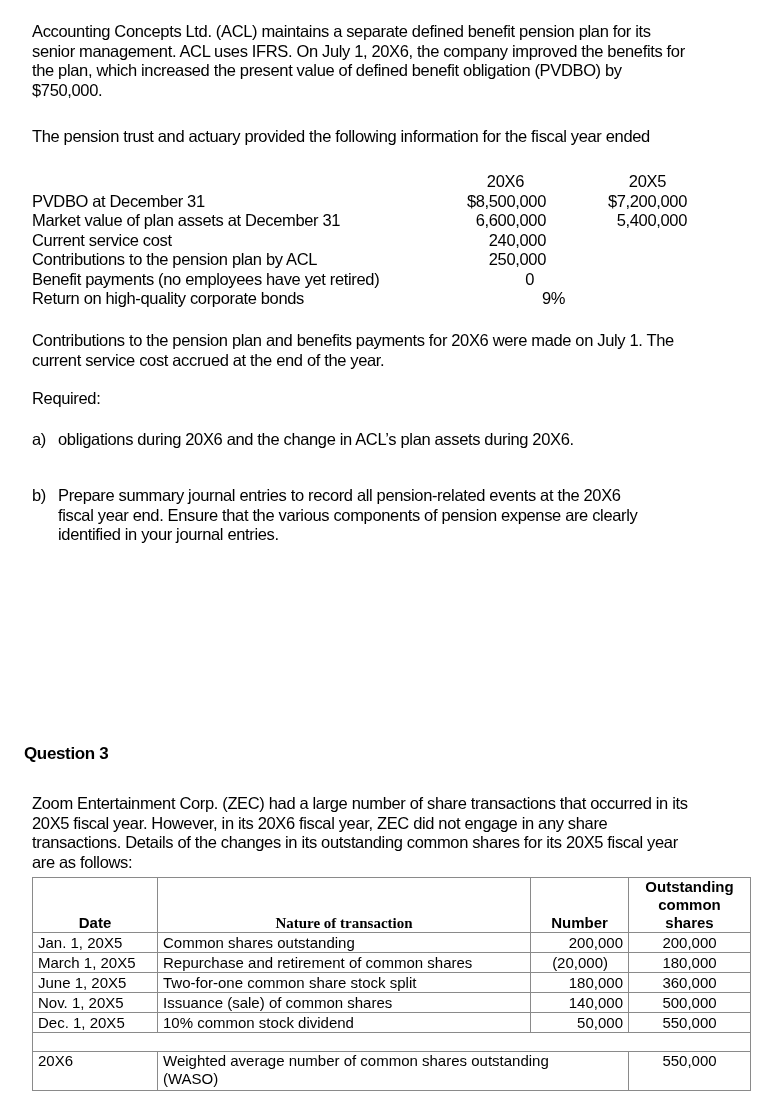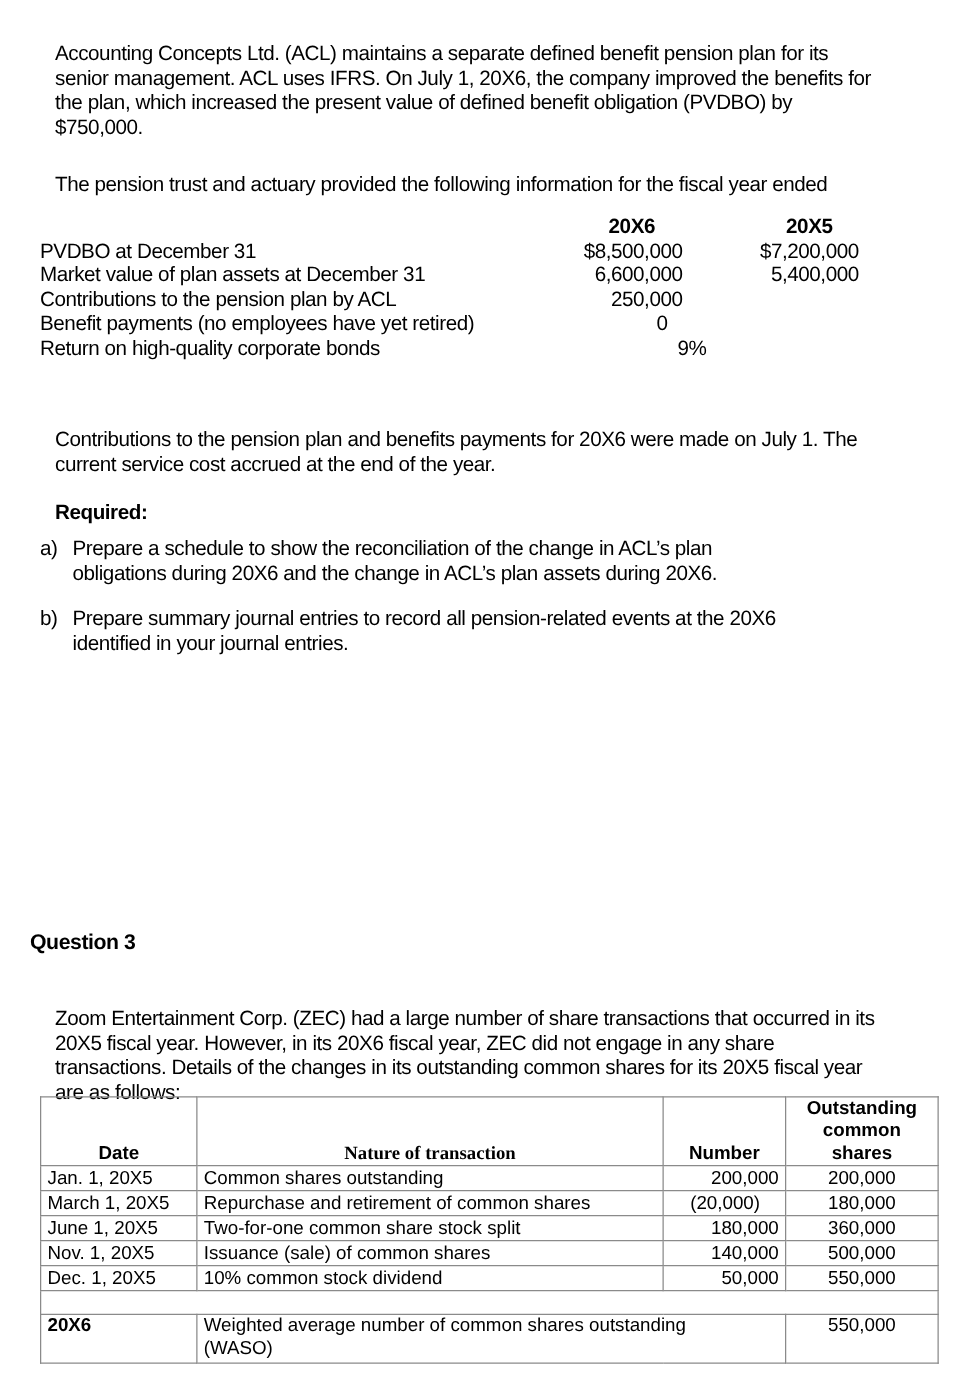--- a/index.html
+++ b/index.html
@@ -1,21 +1,21 @@
 <!DOCTYPE html>
 <html><head>
 <meta charset="utf-8">
 <style>
   html, body { margin: 0; padding: 0; background: #ffffff; }
   body { width: 778px; height: 1118px; position: relative; overflow: hidden;
          font-family: "Liberation Sans", sans-serif; color: #000; }
   .narrow { font-family: "Liberation Sans", sans-serif; font-size: 16.5px; line-height: 19.5px;
             letter-spacing: -0.35px; transform-origin: left top; }
-  .para { position: absolute; left: 32px; width: 720px; margin: 12px; }
-  .bold { font-weight: bold; }
+  .para { position: absolute; left: 32px; width: 720px; margin: 0; }
+  .bold { font-weight: normal; }
   .info { position: absolute; left: 32px; top: 172px; width: 700px; }
   .info-row { position: relative; height: 19.5px; }
   .info-row .lbl { position: absolute; left: 0; }
   .info-row .c1 { position: absolute; right: 186px; text-align: right; }
   .info-row .c2 { position: absolute; right: 45px; text-align: right; }
   .info-row .pct { position: absolute; left: 510px; }
   .req-item { position: absolute; left: 32px; width: 700px; }
   .req-item .mk { position: absolute; left: 0; top: 0; }
   .req-item .tx { position: absolute; left: 26px; top: 0; width: 660px; }
   .q3 { position: absolute; left: 24px; top: 744px; font-weight: bold; font-size: 17px; text-align: right; }
@@ -57,20 +57,24 @@
     <span class="lbl">PVDBO at December 31</span>
     <span class="c1">$8,500,000</span>
     <span class="c2">$7,200,000</span>
   </div>
   <div class="info-row">
     <span class="lbl">Market value of plan assets at December 31</span>
     <span class="c1">6,600,000</span>
     <span class="c2">5,400,000</span>
   </div>
   <div class="info-row">
+    <span class="lbl">Current service cost</span>
+    <span class="c1">240,000</span>
+  </div>
+  <div class="info-row">
     <span class="lbl">Contributions to the pension plan by ACL</span>
     <span class="c1">250,000</span>
   </div>
   <div class="info-row">
     <span class="lbl">Benefit payments (no employees have yet retired)</span>
     <span class="c1" style="right:198px;">0</span>
   </div>
   <div class="info-row">
     <span class="lbl">Return on high-quality corporate bonds</span>
     <span class="pct">9%</span>
@@ -80,29 +84,29 @@
 <div class="para narrow" style="top:331px;">
   <div>Contributions to the pension plan and benefits payments for 20X6 were made on July 1. The</div>
   <div>current service cost accrued at the end of the year.</div>
 </div>
 
 <div class="para narrow bold" style="top:389px;">Required:</div>
 
 <div class="req-item narrow" style="top:430px;">
   <span class="mk">a)</span>
   <div class="tx">
-    <div>Prepare a schedule to show the reconciliation of the change in ACL’s plan</div>
     <div>obligations during 20X6 and the change in ACL’s plan assets during 20X6.</div>
   </div>
 </div>
 
 <div class="req-item narrow" style="top:486px;">
   <span class="mk">b)</span>
   <div class="tx">
     <div>Prepare summary journal entries to record all pension-related events at the 20X6</div>
+    <div>fiscal year end. Ensure that the various components of pension expense are clearly</div>
     <div>identified in your journal entries.</div>
   </div>
 </div>
 
 <div class="q3 narrow">Question 3</div>
 
 <div class="para narrow" style="top:794px;">
   <div>Zoom Entertainment Corp. (ZEC) had a large number of share transactions that occurred in its</div>
   <div>20X5 fiscal year. However, in its 20X6 fiscal year, ZEC did not engage in any share</div>
   <div>transactions. Details of the changes in its outstanding common shares for its 20X5 fiscal year</div>

